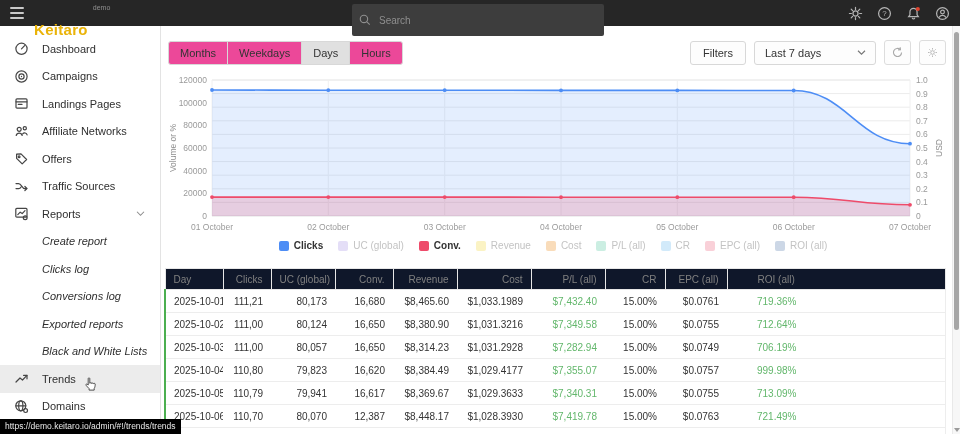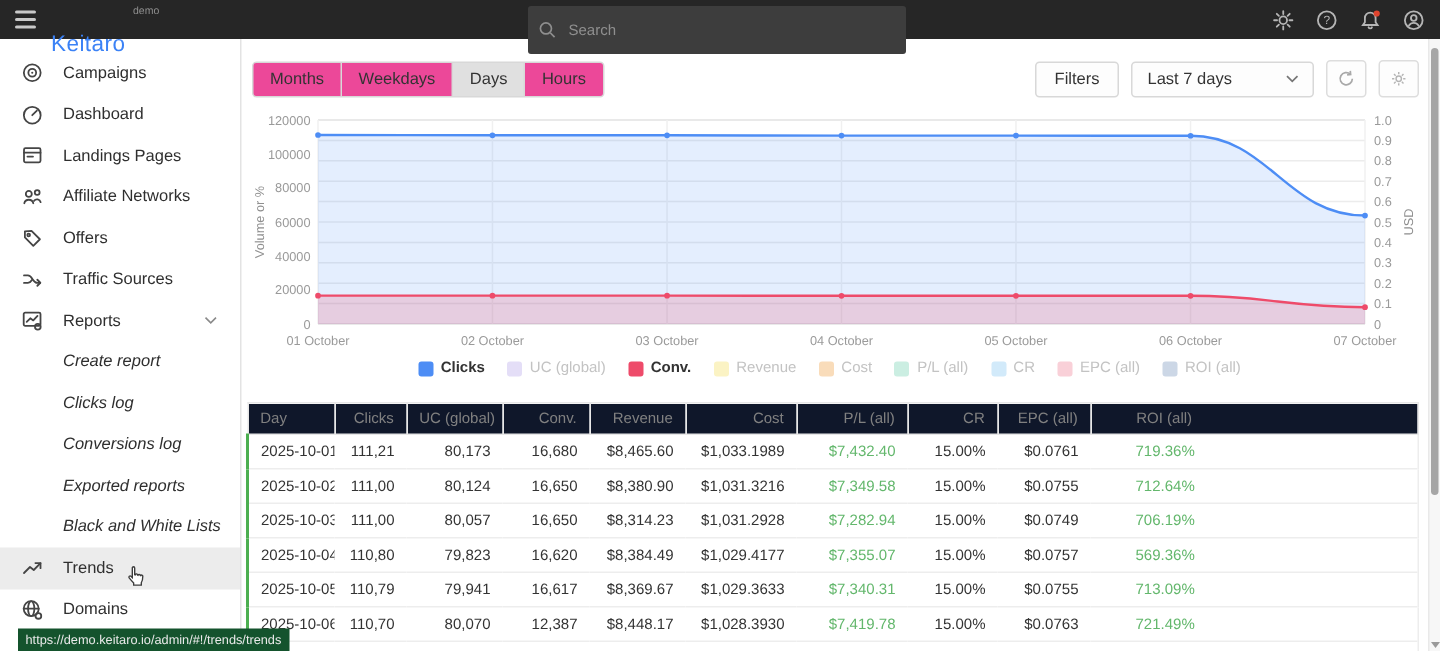--- a/index.html
+++ b/index.html
@@ -7,21 +7,21 @@
   body {
     width:960px; height:434px; overflow:hidden; position:relative;
     font-family:"Liberation Sans", sans-serif; background:#ffffff;
   }
   
   .topbar { position:absolute; top:0; left:0; width:960px; height:26px;
     background:#262626; display:flex; align-items:center; z-index:6; }
   .hamburger { width:34px; display:flex; flex-direction:column; gap:3px;
     padding-left:10px; cursor:pointer; }
   .hamburger span { display:block; width:14px; height:2px; background:#c9c9c9; border-radius:1px; }
-  .logo { color:#3b82f6; font-weight:normal; font-size:15px; letter-spacing:.3px; cursor:pointer;margin-top:32px; }
+  .logo { color:#eab308; font-weight:bold; font-size:15px; letter-spacing:.3px; cursor:pointer;margin-top:32px; }
   .logo-badge { color:#8f8f8f; font-size:7px; margin-left:5px; align-self:flex-start; margin-top:4px; }
   .search { position:absolute; left:352px; top:4px; width:252px; height:18px;
     background:#3d3d3d; border-radius:2px; display:flex; align-items:center; padding:16px 7px; }
   .search input { background:transparent; border:none; outline:none; color:#cccccc;
     font-size:10px; width:100%; font-family:inherit; }
   .search input::placeholder { color:#8f8f8f; }
   .topbar-icons { position:absolute; right:10px; top:0; height:26px; display:flex;
     gap:13px; align-items:center; }
   .tb-ico { width:16px; height:16px; display:flex; align-items:center; justify-content:center;
     cursor:pointer; position:relative; }
@@ -72,21 +72,21 @@
   .al-l { text-align:left; } .al-r { text-align:right; }
   .roi-pad { padding-left:30px !important; }
   
   .scrollbar { position:absolute; right:0; top:26px; width:8px; height:408px;
     background:#f7f7f7; border-left:1px solid #e9e9e9; cursor:pointer; }
   .scroll-thumb { position:absolute; top:6px; left:1px; width:5px; height:298px;
     background:#a6a6a6; border-radius:3px; }
   .scroll-arrow { position:absolute; bottom:2px; left:1px; width:0; height:0;
     border-left:3px solid transparent; border-right:3px solid transparent; border-top:4px solid #9a9a9a; }
   
-  .statusbar { position:absolute; left:12px; bottom:0; background:#14532d; color:#eaeaea;
+  .statusbar { position:absolute; left:0; bottom:0; background:#000000; color:#eaeaea;
     font-size:8.5px; padding:2.5px 5px 3px 5px; z-index:10; white-space:nowrap;margin-top:40px; }
 </style>
 </head>
 <body>
 
 <div class="topbar">
   <div class="hamburger">
       <span></span>
       <span></span>
       <span></span>
@@ -129,35 +129,35 @@
           <path d="M4.6 11.8 a4 4 0 0 1 6.8 0" fill="none" stroke="#b5b5b5" stroke-width="1.3" stroke-linecap="round"></path>
         </svg>
       </div>
     </div>
 </div>
 
 <div class="sidebar">
     <div class="side-item">
       <span class="ico">
         <svg width="15" height="15" viewBox="0 0 15 15">
+          <circle cx="7.5" cy="7.8" r="5.6" fill="none" stroke="#454545" stroke-width="1.2" stroke-linecap="round" stroke-linejoin="round"></circle>
+          <line x1="7.5" y1="7.8" x2="10.6" y2="4.7" fill="none" stroke="#454545" stroke-width="1.2" stroke-linecap="round" stroke-linejoin="round"></line>
+        </svg>
+      </span>
+      <span>Dashboard</span>
+    </div>
+    <div class="side-item">
+      <span class="ico">
+        <svg width="15" height="15" viewBox="0 0 15 15">
           <circle cx="7.5" cy="7.5" r="5.6" fill="none" stroke="#454545" stroke-width="1.2" stroke-linecap="round" stroke-linejoin="round"></circle>
           <circle cx="7.5" cy="7.5" r="2.6" fill="none" stroke="#454545" stroke-width="1.2" stroke-linecap="round" stroke-linejoin="round"></circle>
           <circle cx="7.5" cy="7.5" r="0.7" fill="#454545"></circle>
         </svg>
       </span>
       <span>Campaigns</span>
-    </div>
-    <div class="side-item">
-      <span class="ico">
-        <svg width="15" height="15" viewBox="0 0 15 15">
-          <circle cx="7.5" cy="7.8" r="5.6" fill="none" stroke="#454545" stroke-width="1.2" stroke-linecap="round" stroke-linejoin="round"></circle>
-          <line x1="7.5" y1="7.8" x2="10.6" y2="4.7" fill="none" stroke="#454545" stroke-width="1.2" stroke-linecap="round" stroke-linejoin="round"></line>
-        </svg>
-      </span>
-      <span>Dashboard</span>
     </div>
     <div class="side-item">
       <span class="ico">
         <svg width="15" height="15" viewBox="0 0 15 15">
           <rect x="2" y="2.8" width="11" height="9.4" rx="1" fill="none" stroke="#454545" stroke-width="1.2" stroke-linecap="round" stroke-linejoin="round"></rect>
           <line x1="2" y1="5.8" x2="13" y2="5.8" fill="none" stroke="#454545" stroke-width="1.2" stroke-linecap="round" stroke-linejoin="round"></line>
           <line x1="4.3" y1="8.4" x2="8" y2="8.4" fill="none" stroke="#454545" stroke-width="1.2" stroke-linecap="round" stroke-linejoin="round"></line>
         </svg>
       </span>
       <span>Landings Pages</span>
@@ -436,21 +436,21 @@
           <tr>
             <td class="al-l">2025-10-04</td>
             <td class="al-r">110,80</td>
             <td class="al-r">79,823</td>
             <td class="al-r">16,620</td>
             <td class="al-r">$8,384.49</td>
             <td class="al-r">$1,029.4177</td>
             <td class="al-r val-green">$7,355.07</td>
             <td class="al-r">15.00%</td>
             <td class="al-r">$0.0757</td>
-            <td class="al-l val-green roi-pad">569.36%</td>
+            <td class="al-l val-green roi-pad">999.98%</td>
           </tr>
           <tr>
             <td class="al-l">2025-10-05</td>
             <td class="al-r">110,79</td>
             <td class="al-r">79,941</td>
             <td class="al-r">16,617</td>
             <td class="al-r">$8,369.67</td>
             <td class="al-r">$1,029.3633</td>
             <td class="al-r val-green">$7,340.31</td>
             <td class="al-r">15.00%</td>

